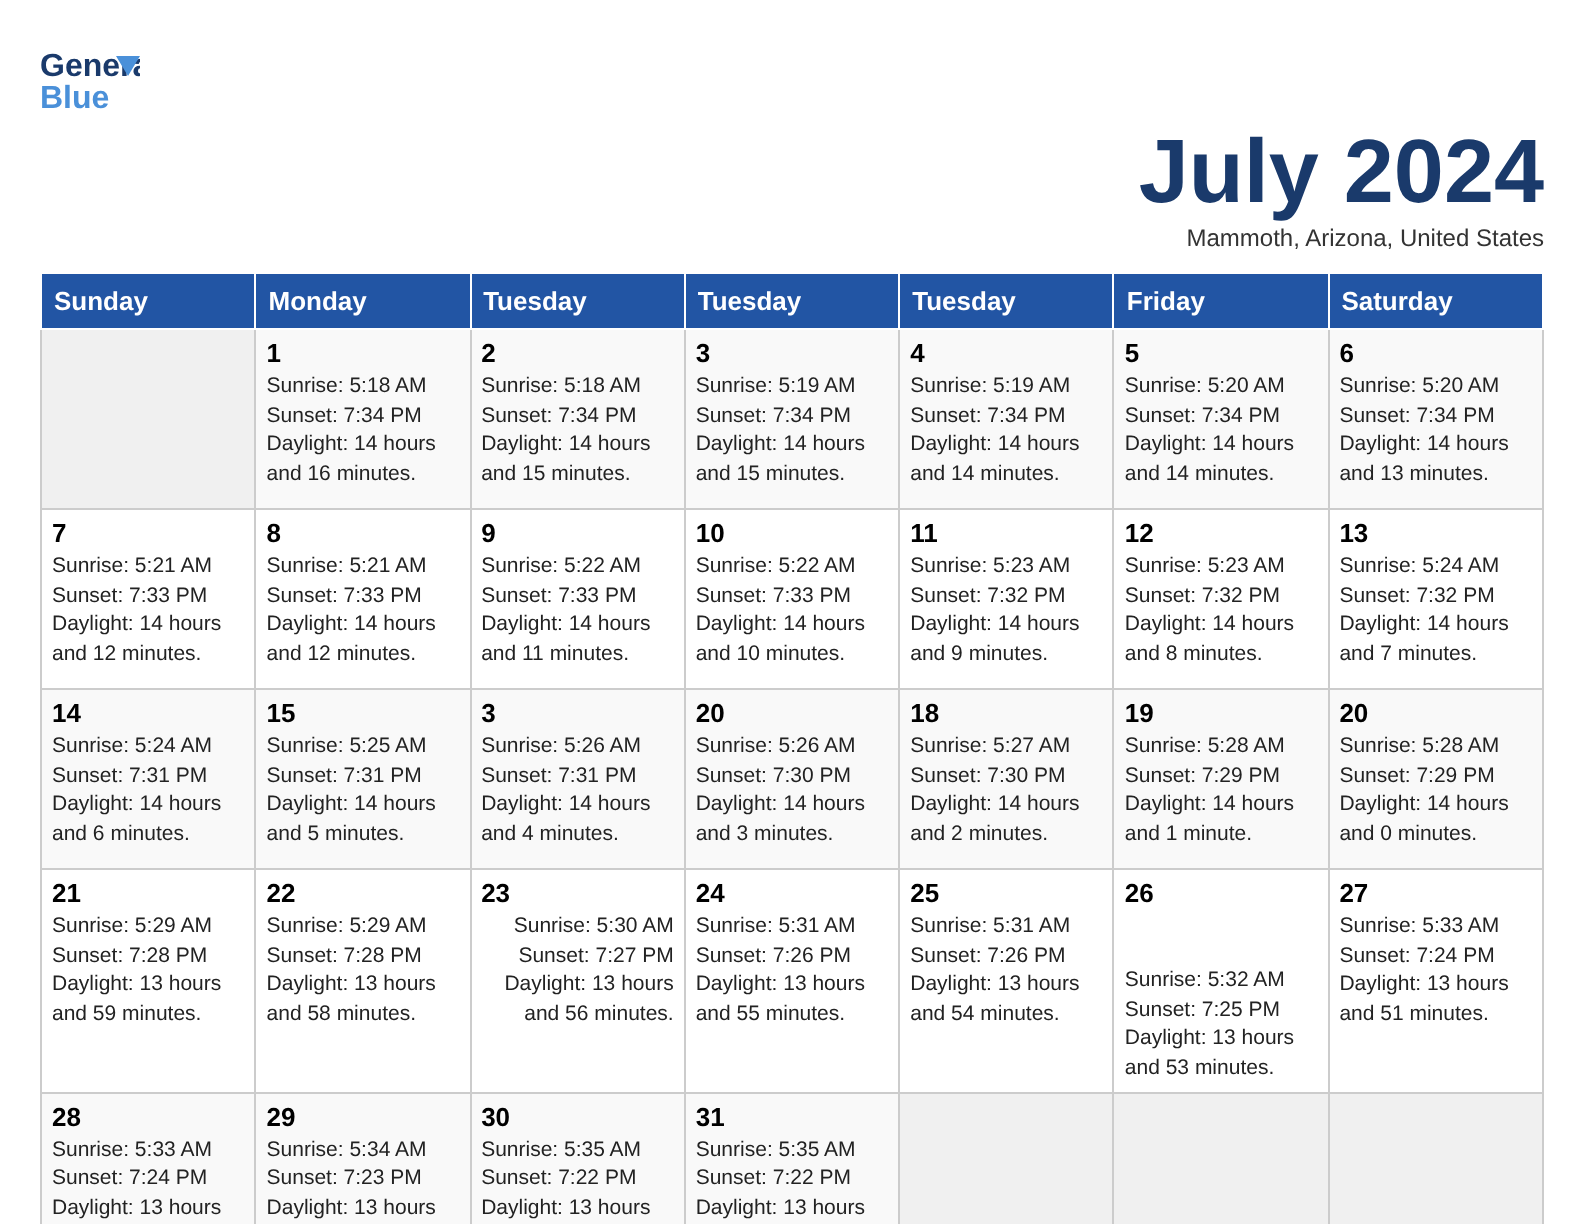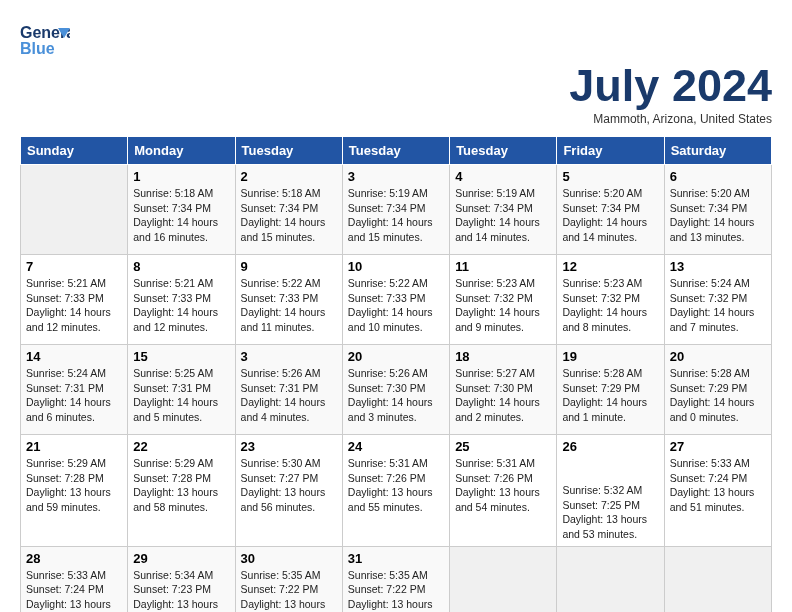--- a/index.html
+++ b/index.html
@@ -254,21 +254,21 @@
         </td>
         <td>
           <span class="day-num">22</span>
           <div class="cell-text" style="white-space: pre-line;">Sunrise: 5:29 AM
 Sunset: 7:28 PM
 Daylight: 13 hours
 and 58 minutes.</div>
         </td>
         <td>
           <span class="day-num">23</span>
-          <div class="cell-text" style="white-space: pre-line;">Sunrise: 5:30 AM
+          <div class="cell-text" style="white-space: pre-line; text-align: right;">Sunrise: 5:30 AM
 Sunset: 7:27 PM
 Daylight: 13 hours
 and 56 minutes.</div>
         </td>
         <td>
           <span class="day-num">24</span>
           <div class="cell-text" style="white-space: pre-line;">Sunrise: 5:31 AM
 Sunset: 7:26 PM
 Daylight: 13 hours
 and 55 minutes.</div>

